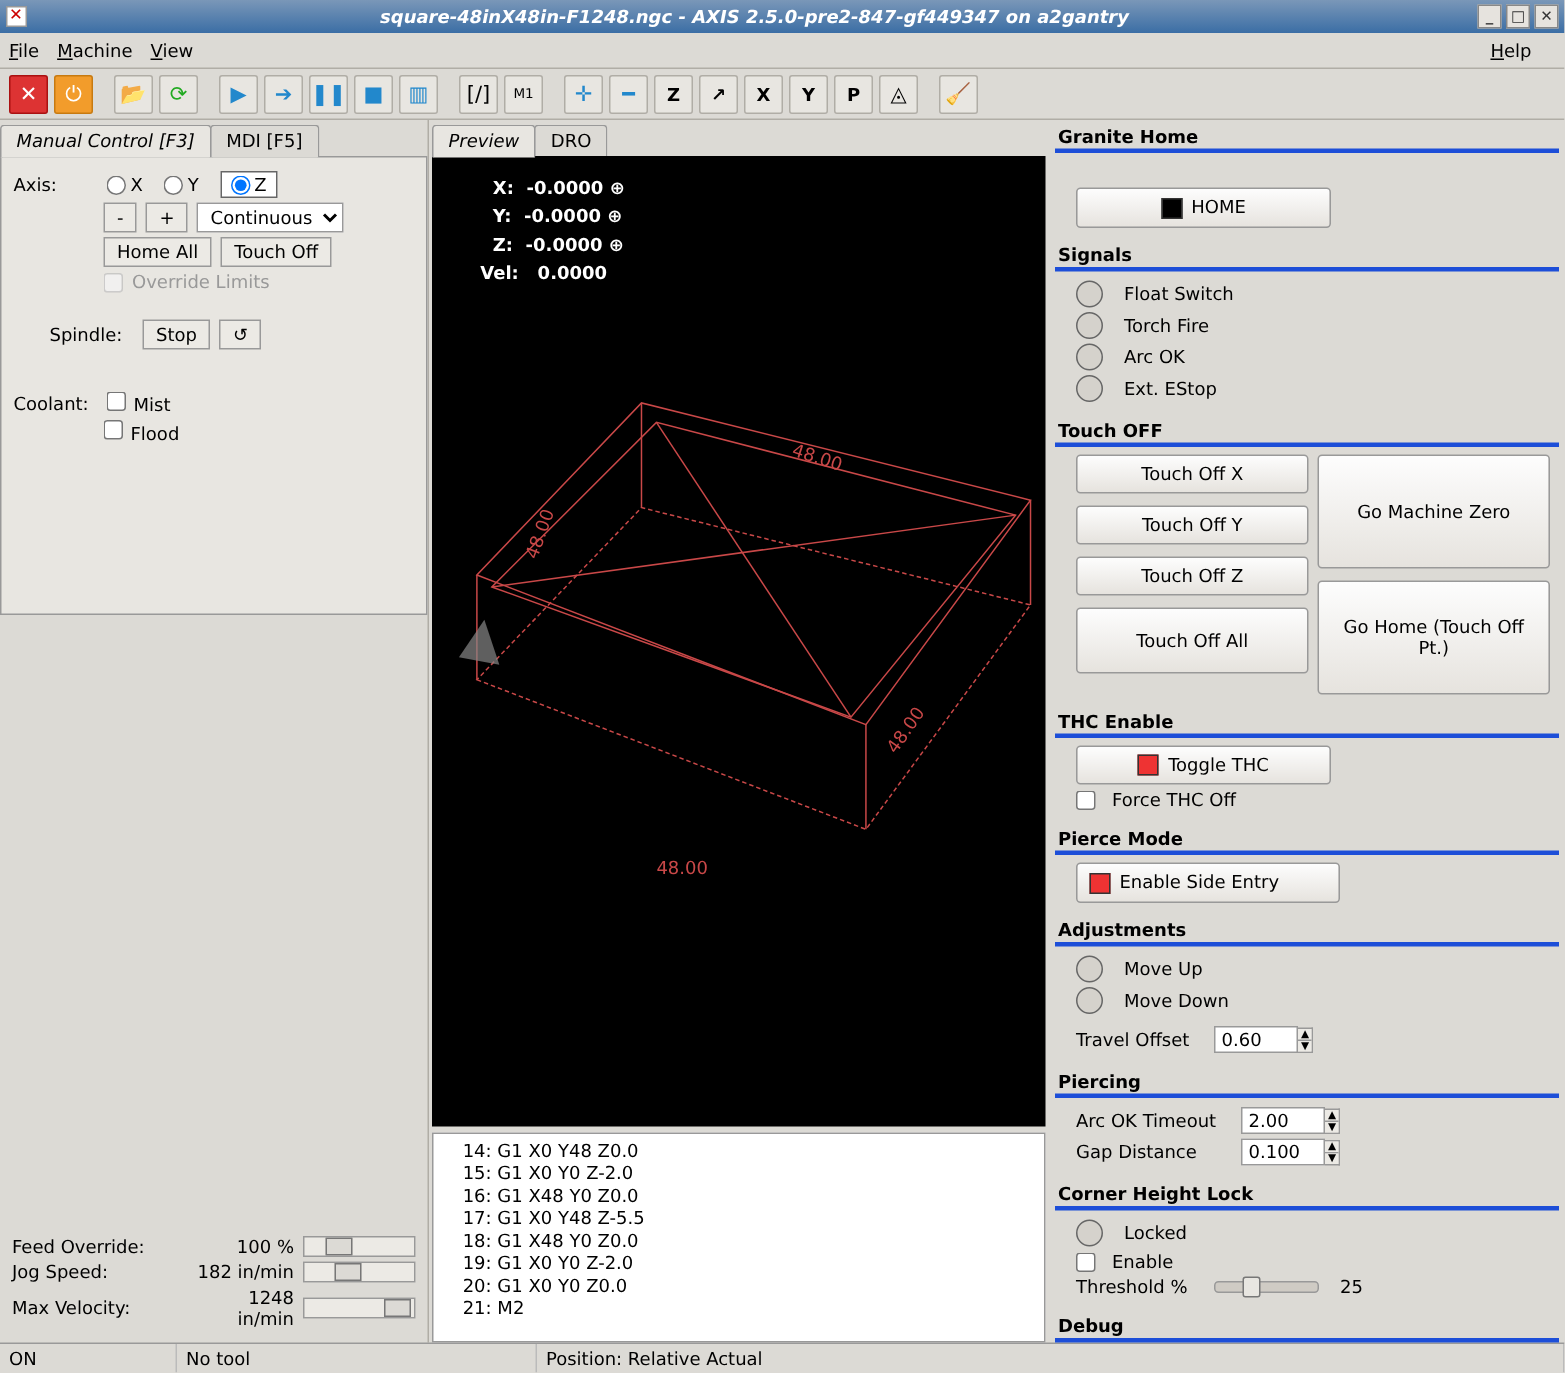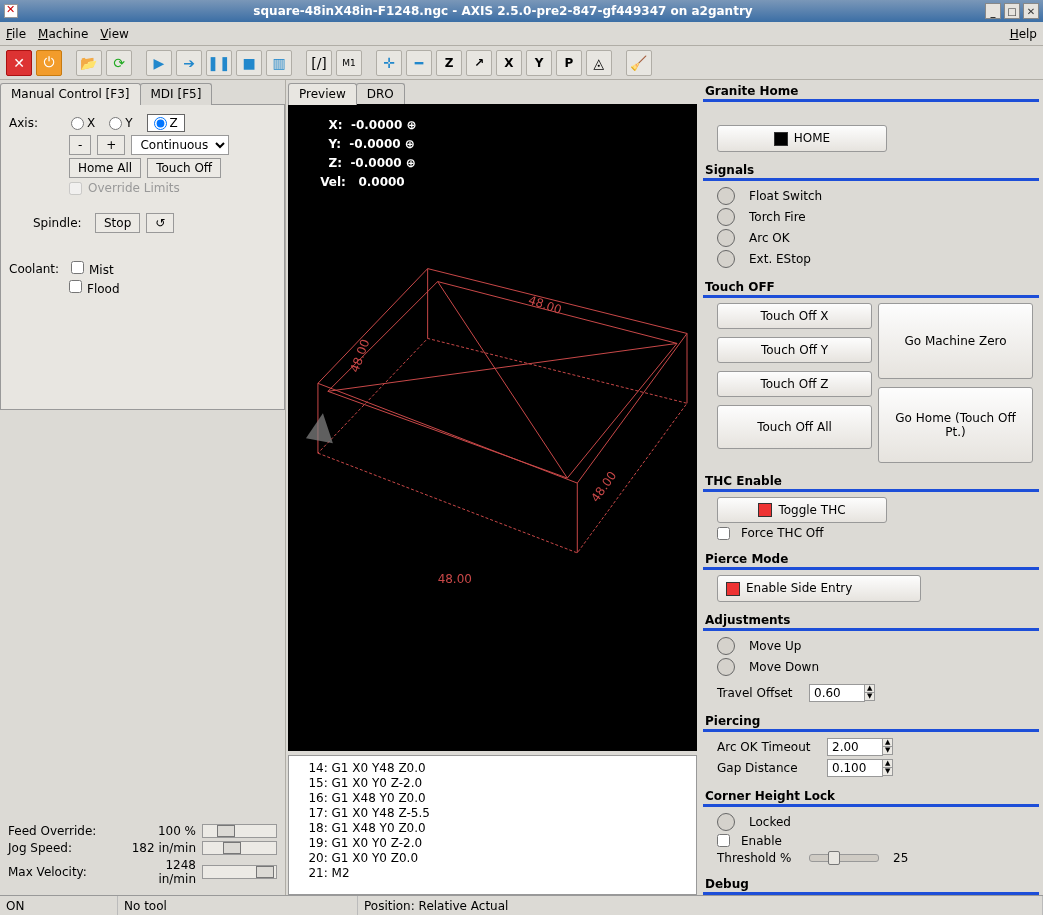--- a/index.html
+++ b/index.html
@@ -1,35 +1,35 @@
 <!DOCTYPE html>
 <html><head>
 <meta charset="utf-8">
 <style>
 * { box-sizing: border-box; margin: 0; padding: 0; font-family: "DejaVu Sans", Arial, sans-serif; font-size: 12px; }
 body { background: #dcdad5; width: 1043px; height: 915px; overflow: hidden; display: flex; flex-direction: column; }
 .titlebar { background: linear-gradient(#7a97b8,#3b6ea5); height: 22px; display: flex; align-items: center; padding: 0 4px; color: #fff; font-weight: bold; }
 .titlebar .ticon { width:14px; height:14px; background:#fff; margin-right:6px; border:1px solid #999; position:relative;}
 .titlebar .ticon::before{content:"✕";position:absolute;top:-2px;left:1px;color:#c00;font-size:11px;font-weight:bold;}
-.titlebar .title { flex:1; text-align:center; }
+.titlebar .title { flex:1; text-align:center;font-style:italic; }
 .wbtn { width:16px; height:16px; background:#e6e3de; border:1px solid #888; margin-left:3px; display:flex; align-items:center; justify-content:center; font-size:10px; color:#333; }
 .menubar { height:24px; display:flex; align-items:center; padding:0 6px; border-bottom:1px solid #b0ada6; }
 .menubar span { margin-right:12px; cursor:default; }
-.menubar .help { margin-left:auto; margin-right:0; }
+.menubar .help { margin-left:auto; margin-right:16px; }
 .menubar u{text-decoration:underline;}
 .toolbar { height:34px; display:flex; align-items:center; padding:2px 6px; gap:4px; border-bottom:1px solid #b0ada6; }
 .tbtn { width:26px; height:26px; border:1px solid #b0ada6; background:#e8e6e1; display:flex; align-items:center; justify-content:center; font-size:14px; border-radius:2px; }
 .tbtn.red{background:#d33;color:#fff;border-color:#a11;}
 .tbtn.org{background:#f29c2b;color:#fff;border-color:#c77a10;}
 .tsep{width:6px;}
 .main { flex:1; display:flex; min-height:0; }
 .leftcol { width:286px; display:flex; flex-direction:column; border-right:1px solid #b0ada6; }
 .tabs { display:flex; height:22px; margin-top:2px; }
 .tab { border:1px solid #999; border-bottom:none; padding:3px 10px 0; background:#dcdad5; margin-right:-1px; border-radius:3px 3px 0 0; position:relative; top:1px;}
-.tab.active { background:#e8e6e1; z-index:2; }
+.tab.active { background:#e8e6e1; z-index:2;font-style:italic; }
 .panel { border:1px solid #999; background:#e8e6e1; padding:6px 8px; flex:0 0 auto; }
 .row { display:flex; align-items:center; margin:3px 0; gap:6px; }
 .lbl { width:56px; }
 .radio { display:inline-flex; align-items:center; margin-right:8px; }
 .radio input{margin-right:3px;}
 .sbtn { border:1px solid #999; background:#eceae5; padding:2px 8px; font-size:12px; }
 .sel { border:1px solid #999; background:#fff; padding:1px 4px; font-size:12px; }
 .disabled { color:#999; }
 .sliders { margin-top:auto; padding:4px 8px 6px; }
 .srow { display:flex; align-items:center; margin:3px 0; }
@@ -281,21 +281,21 @@
         <button class="bbtn" style="width:170px;"><span class="sq red"></span><span>Toggle THC</span></button>
         <label class="row">
             <input type="checkbox" class="chk" style="">
             <span>Force THC Off</span>
           </label>
       </div>
       </div>
     <div class="group">
         <div class="gtitle">Pierce Mode</div>
       <div class="gbody">
-          <button class="bbtn" style="width:204px;text-align:left;padding-left:8px;"><span class="sq red"></span><span>Enable Side Entry</span></button>
+          <button class="bbtn" style="width:176px;text-align:left;padding-left:8px;"><span class="sq red"></span><span>Enable Side Entry</span></button>
         </div>
       </div>
     <div class="group">
         <div class="gtitle">Adjustments</div>
       <div class="gbody">
         <div class="row">
             <span class="ind"></span>
             <span>Move Up</span>
           </div>
         <div class="row">

